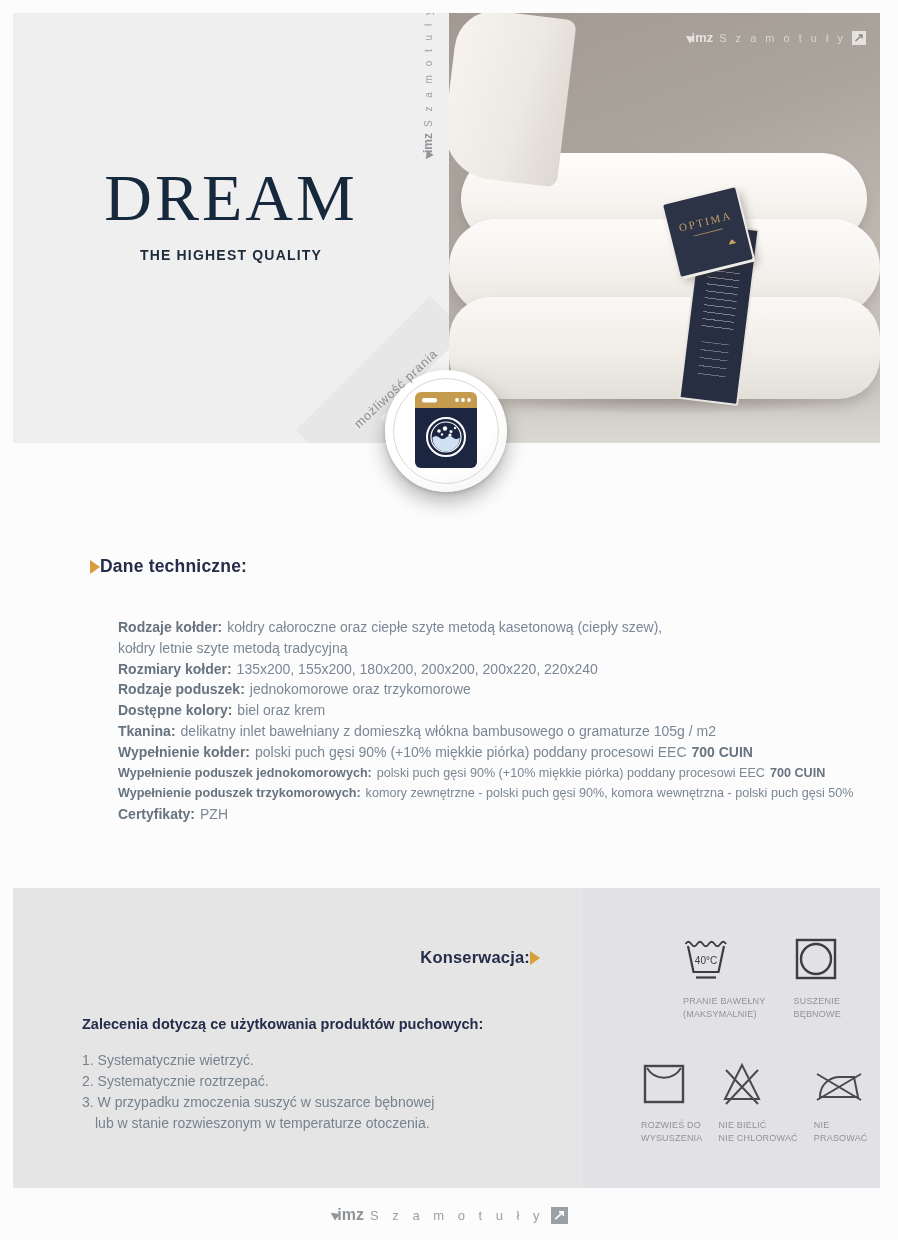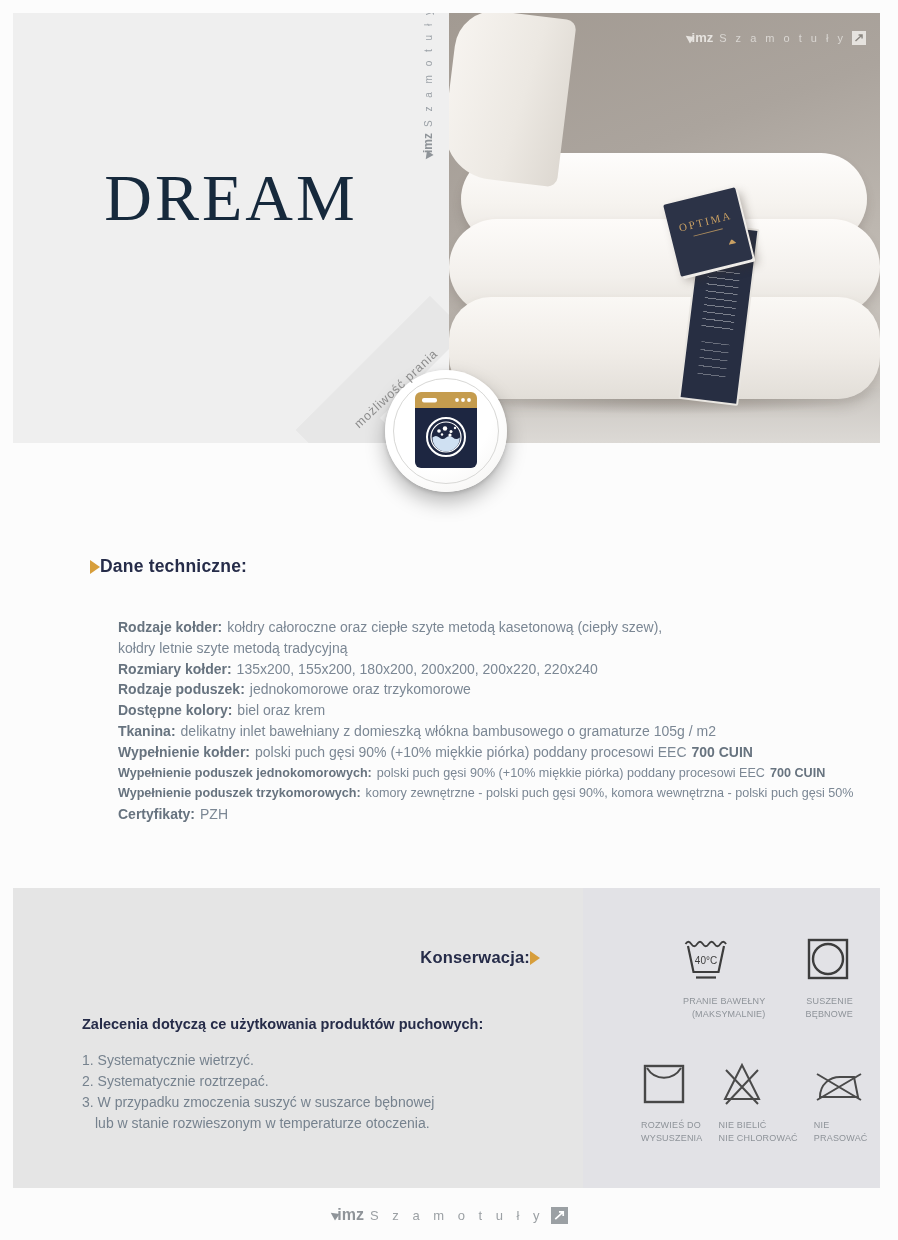--- a/index.html
+++ b/index.html
@@ -103,21 +103,21 @@
   .bottom { position:absolute; left:13px; top:888px; width:867px; height:300px; display:flex; }
   .b-left { width:570px; background:#e5e5e5; position:relative; }
   .b-right { flex:1; background:#e2e2e6; position:relative; }
   .kons { position:absolute; top:60px; right:43px; }
   .kons .sec-h-text { font-size:16.5px; }
   .zalecenia { position:absolute; left:69px; top:128px; font-size:14.5px; font-weight:bold; color:#262c49; }
   .care-list { position:absolute; left:69px; top:162px; font-size:14px; line-height:21px; color:#76828e; }
   .care-list .indent { padding-left:13px; }
 
   .sym-row { position:absolute; display:flex; }
-  .sym-row1 { left:100px; top:42px; gap:40px;text-align:right; }
+  .sym-row1 { left:100px; top:42px; gap:28px; }
   .sym-row2 { left:58px; top:166px; gap:16px; }
   .sym { display:flex; flex-direction:column; }
   .sym .iconbox { height:52px; display:flex; align-items:flex-end; }
   .sym .lbl { margin-top:13px; font-size:9px; line-height:12.5px; color:#8e9399; letter-spacing:.2px; }
 
   
   .footer { position:absolute; left:0; top:1206px; width:898px; display:flex; justify-content:center; }
 </style>
 </head>
 <body>
@@ -133,20 +133,21 @@
           <span class="imz">
               <i class="plane"></i>
               <b>imz</b>
             </span>
           <span class="city">S z a m o t u ł y</span>
 
         </span>
       </div>
       <div class="hero-title-block">
         <div class="hero-title">DREAM</div>
+        <div class="hero-sub">THE HIGHEST QUALITY</div>
       </div>
     </div>
 
     <div class="photo">
       <div class="floor"></div>
       <div class="duvet-shadow"></div>
       <div class="fold fold-a"></div>
       <div class="fold fold-b"></div>
       <div class="drape"></div>
       <div class="fold fold-c"></div>

